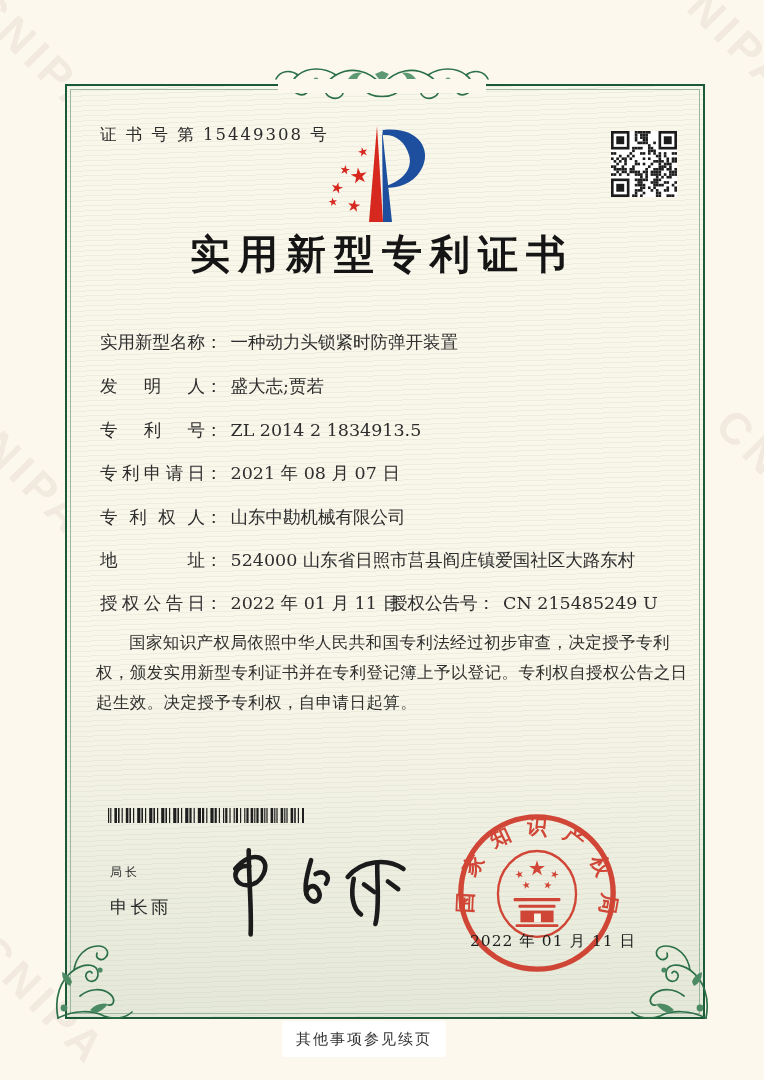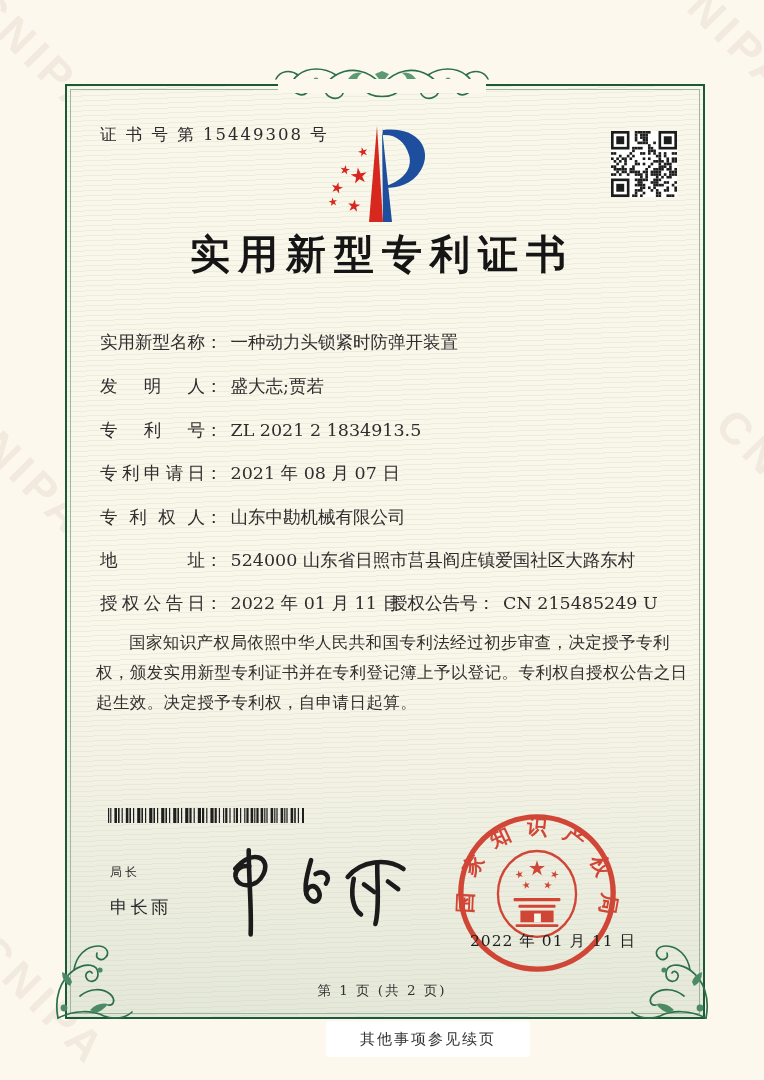--- a/index.html
+++ b/index.html
@@ -49,22 +49,22 @@
   #directorName{left:110px;top:895px;font-size:17.5px;letter-spacing:3px;color:#2b2b2b;z-index:5;}
   #signature{left:220px;top:834px;z-index:5;}
 
   #seal{left:454px;top:810px;z-index:6;opacity:.93;}
   #sealDate{left:470px;top:931px;width:150px;font-size:15.5px;letter-spacing:1px;
             color:#1d1d1d;z-index:7;white-space:nowrap;}
 
   #pageNum{left:0;top:982px;width:764px;text-align:center;font-size:13.5px;
            letter-spacing:2px;color:#333;z-index:5;}
 
-  #noteBand{left:282px;top:1021px;width:204px;height:36px;background:#ffffff;
-            border-radius:3px;z-index:5;display:flex;align-items:center;justify-content:center;margin-left:44px;}
+  #noteBand{left:282px;top:1021px;width:164px;height:36px;background:#ffffff;
+            border-radius:3px;z-index:5;display:flex;align-items:center;justify-content:center;}
   #noteBand span{font-size:15px;letter-spacing:2px;color:#333;}
 </style>
 </head>
 <body>
 
 <div id="page">
 
   <span class="wm" style="left:-45px;top:30px">CNIPA</span>
   <span class="wm" style="left:645px;top:5px">CNIPA</span>
   <span class="wm" style="left:455px;top:325px">CNIPA</span>
@@ -376,21 +376,21 @@
         <span>发</span>
         <span>明</span>
         <span>人</span>
       </span><span class="fcolon">：</span><span>盛大志;贾若</span>
   </div>
   <div class="frow" style="top:418px">
     <span class="flabel">
         <span>专</span>
         <span>利</span>
         <span>号</span>
-      </span><span class="fcolon">：</span><span>ZL 2021 2 1834913.5</span>
+      </span><span class="fcolon">：</span><span>ZL 2014 2 1834913.5</span>
   </div>
   <div class="frow" style="top:461px">
     <span class="flabel">
         <span>专</span>
         <span>利</span>
         <span>申</span>
         <span>请</span>
         <span>日</span>
       </span><span class="fcolon">：</span><span>2021 年 08 月 07 日</span>
   </div>
@@ -514,19 +514,18 @@
       <use href="#st2" transform="translate(96,77) scale(4.2) rotate(12)"></use>
       <rect x="61" y="90" width="48" height="3.4" rx="1.2"></rect>
       <rect x="66" y="97" width="38" height="3.2" rx="1.2"></rect>
       <rect x="68" y="103" width="34" height="12"></rect>
       <rect x="82" y="106" width="7" height="9" fill="#f9f6ea"></rect>
       <rect x="63" y="117" width="44" height="2.8" rx="1.2"></rect>
     </g>
   </svg>
   <div id="sealDate" class="abs">2022 年 01 月 11 日</div>
 
-  <div id="pageNum" class="abs">第 1 页 (共 2 页)</div>
 
   <div id="noteBand" class="abs">
     <span>其他事项参见续页</span>
   </div>
 
 </div>
 
 </body></html>

